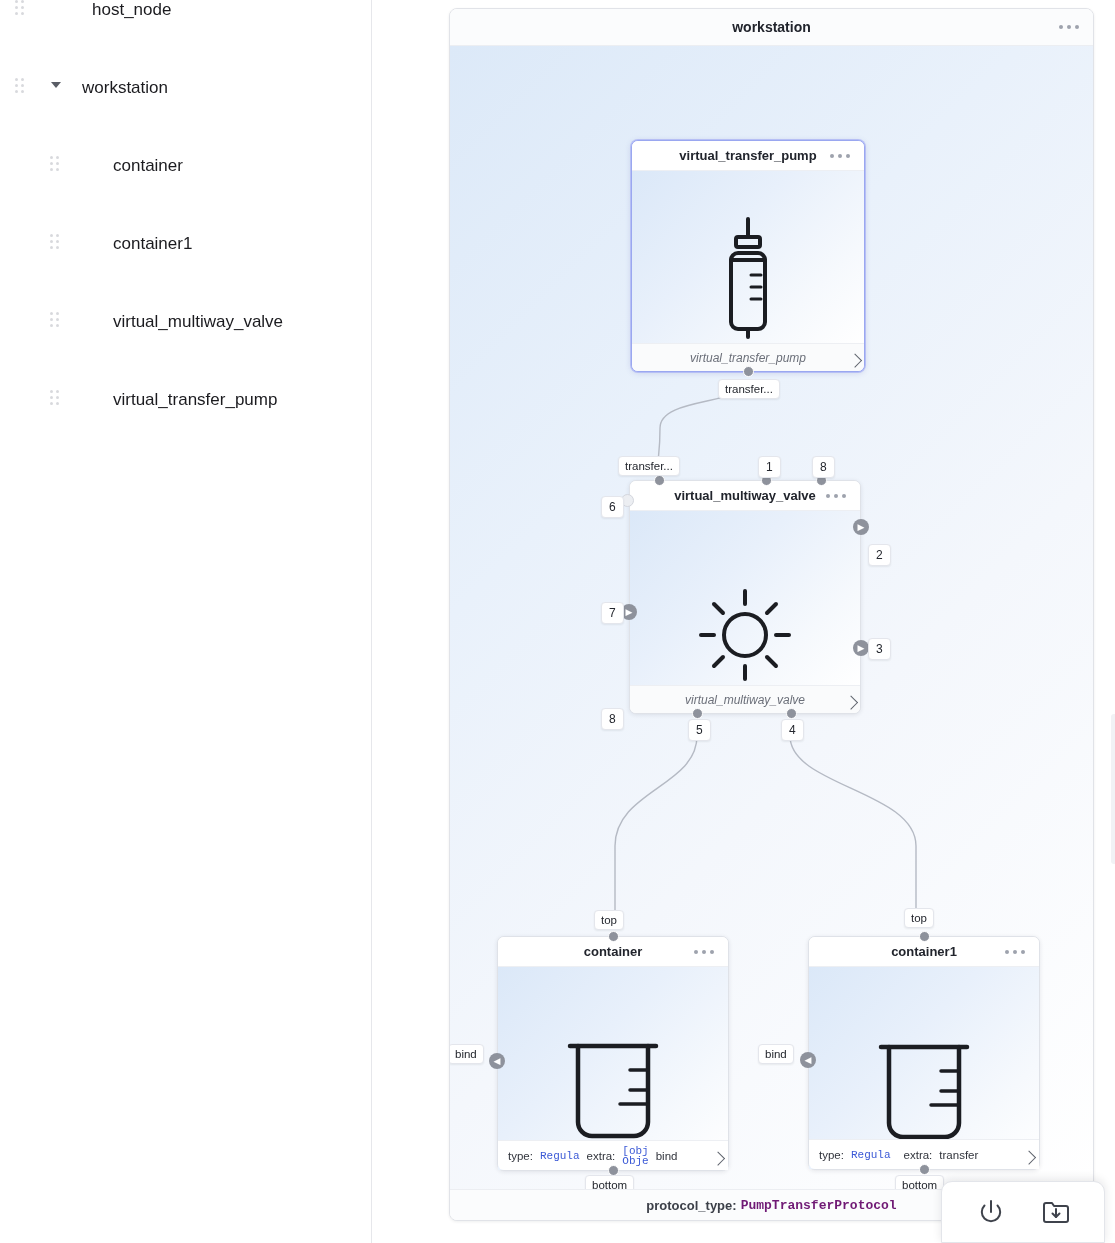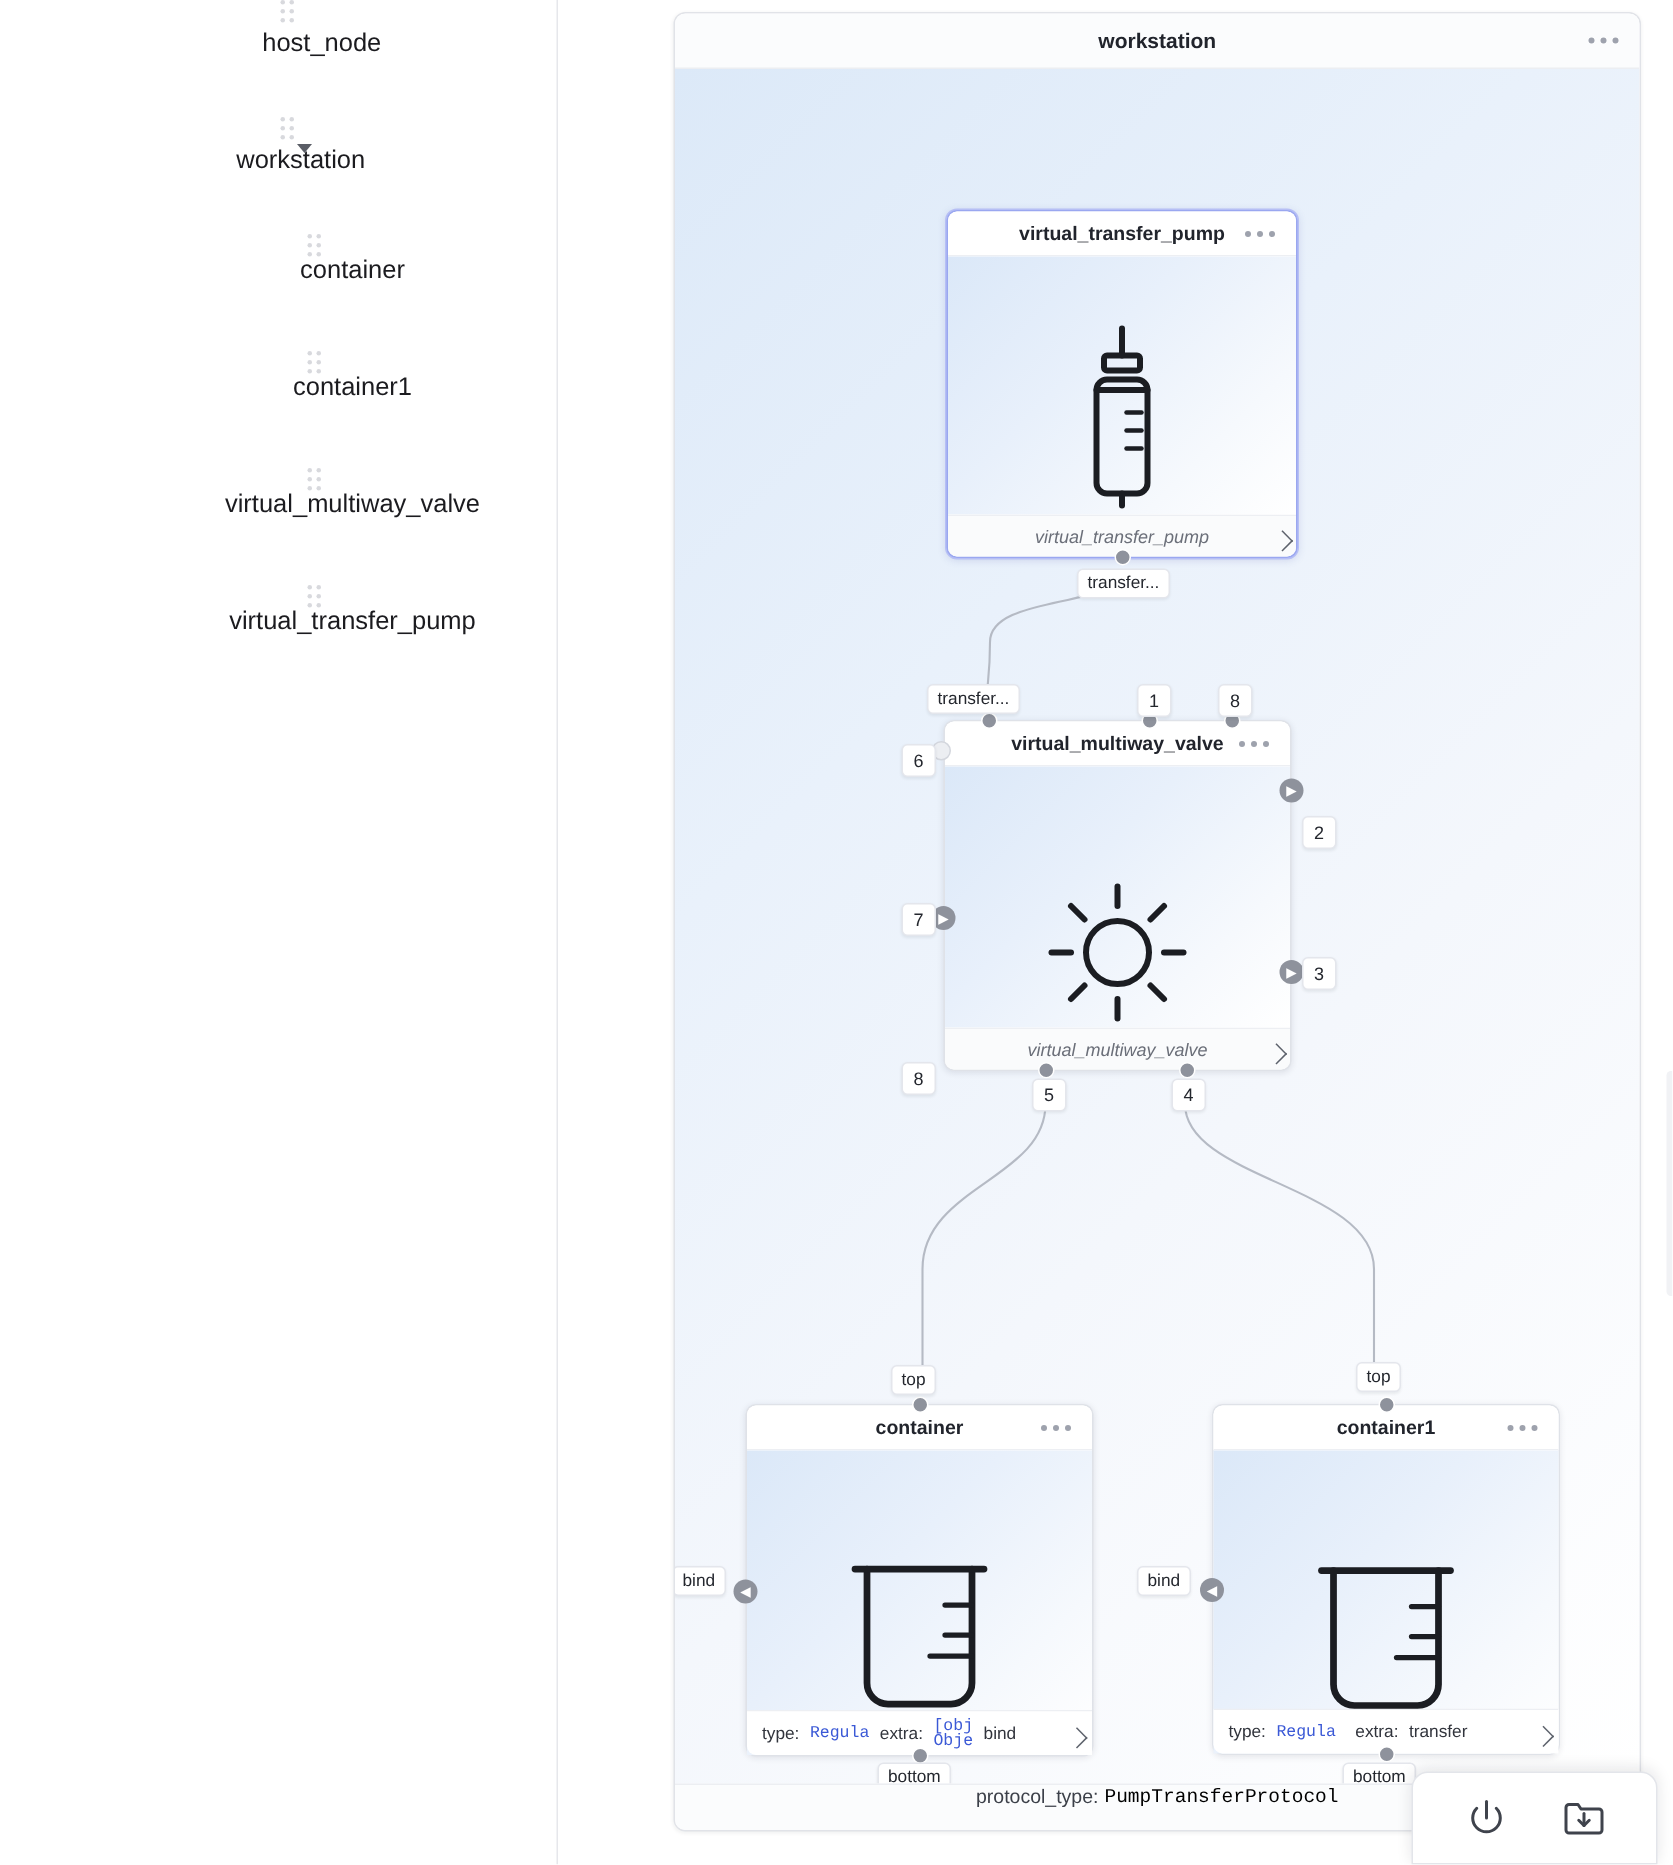--- a/index.html
+++ b/index.html
@@ -14,22 +14,22 @@
 
   
   #tree-panel {
     position: absolute; left: 0; top: 0; width: 372px; height: 1243px;
     background: #ffffff;
     border-right: 1px solid #e6e7eb;
   }
   .tree-row {
     position: relative;
     height: 39px;
-    display: flex; align-items: center;
-    font-size: 17px; color: #1b1b1f; flex-direction: column;
+    display: flex; align-items: flex-start;
+    font-size: 17px; color: #1b1b1f;
   }
   .drag-dots {
     width: 14px; height: 14px;
     display: grid; grid-template-columns: 3px 3px; grid-template-rows: 3px 3px 3px;
     gap: 3px; justify-content: center; align-content: center;
     opacity: .55;
   }
   .drag-dots i { width: 3px; height: 3px; background: #b9bbc3; border-radius: 50%; display: block; }
   .caret {
     width: 14px; height: 14px; margin-left: 6px;
@@ -65,25 +65,25 @@
   .dots3 i { width: 4px; height: 4px; border-radius: 50%; background: #9ea2ad; display: block; }
   #ws-body {
     position: relative;
     height: 1143px;
     background: linear-gradient(135deg,#dce9f8 0%,#e9f1fb 32%,#f4f7fc 60%,#ffffff 100%);
   }
   #ws-footer {
     position: relative; height: 32px;
     background: #fbfcfd;
     border-top: 1px solid #eceef2;
-    display: flex; justify-content: center;
-    font-size: 13px; color: #3c4049;
+    display: flex; align-items: center; justify-content: center;
+    font-size: 13px; color: #3c4049; font-weight: bold;
   }
   .mono { font-family: "Liberation Mono", monospace; }
-  .proto-val { color: #000000; margin-left: 4px; }
+  .proto-val { color: #701a75; margin-left: 4px; }
 
   
   .node {
     position: absolute;
     background: #ffffff;
     border: 1px solid #dfe2e8;
     border-radius: 7px;
     box-shadow: 0 1px 4px rgba(25,30,45,.10);
     overflow: visible;
   }

